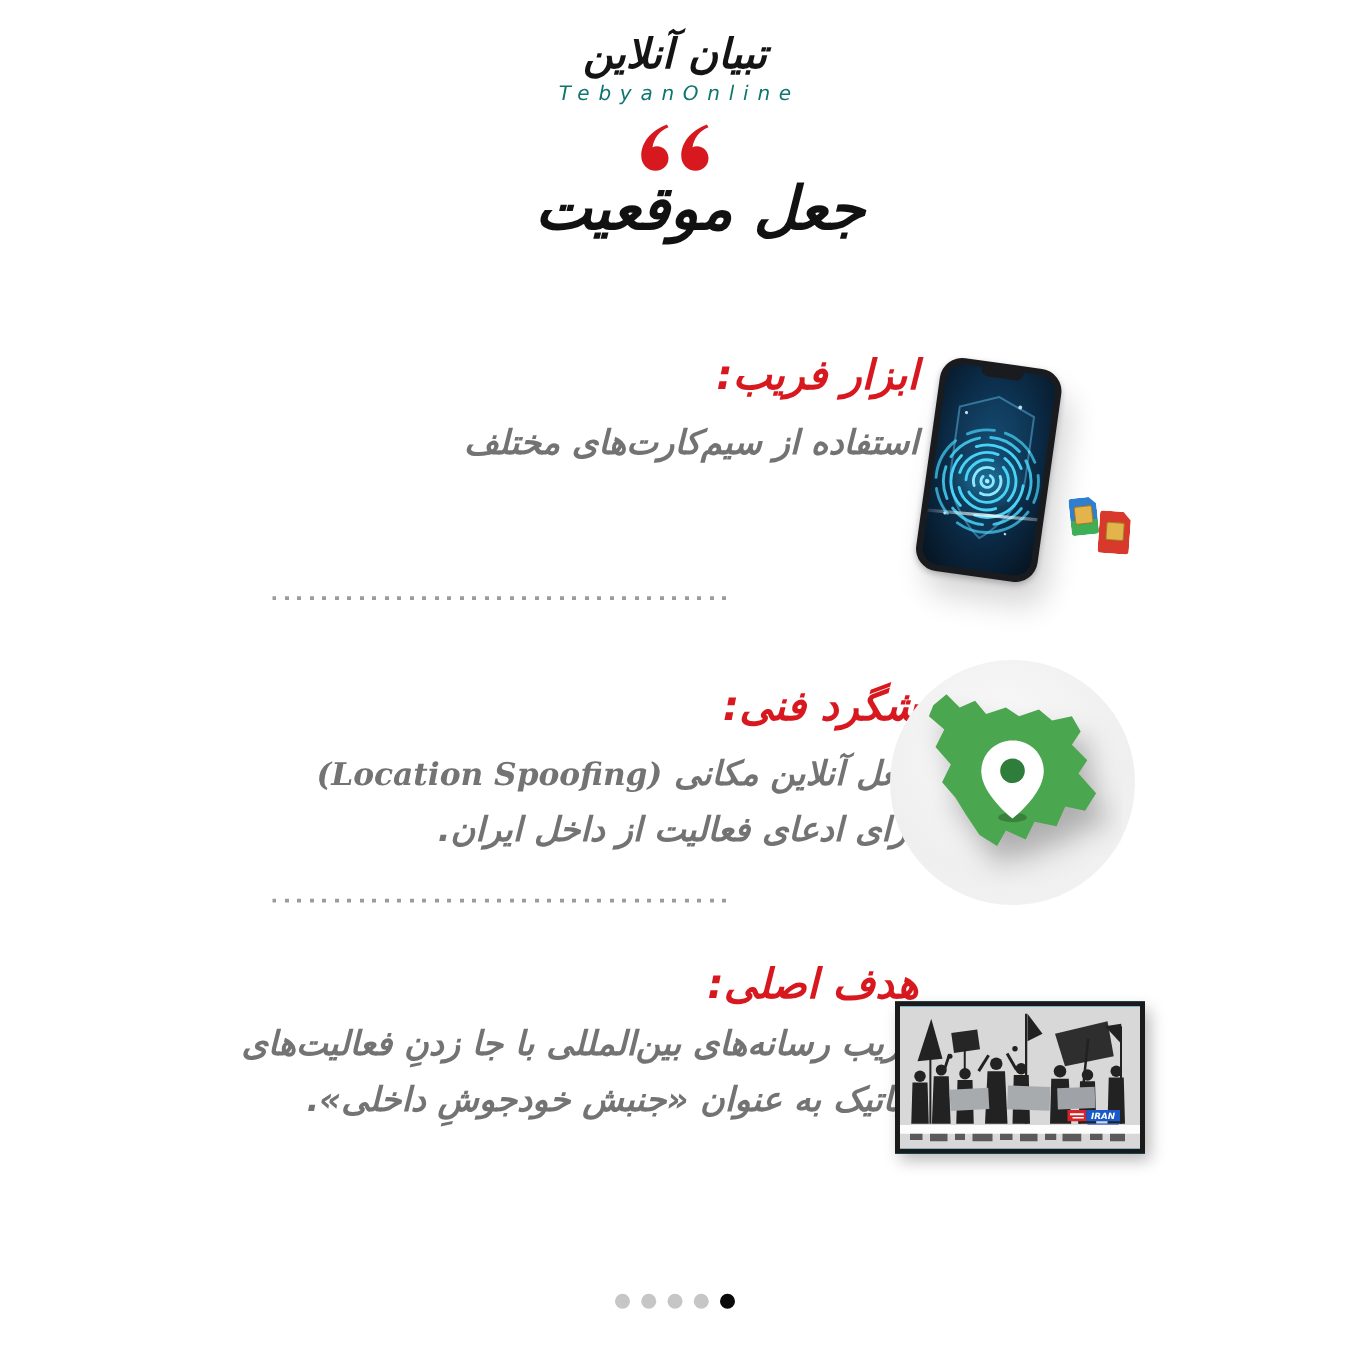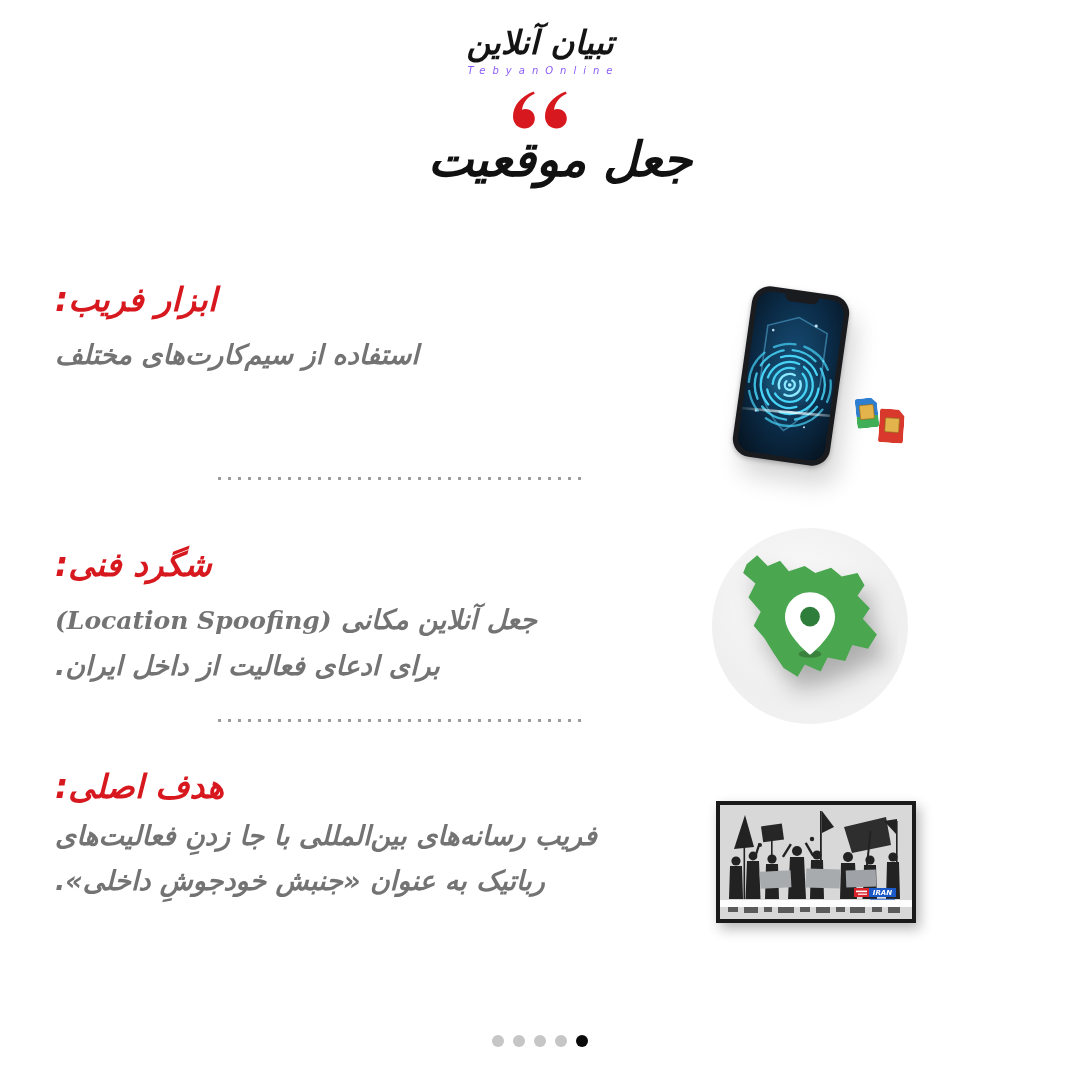--- a/index.html
+++ b/index.html
@@ -2,26 +2,26 @@
 <html><head>
 <meta charset="utf-8">
 <style>
   html,body{margin:0;padding:0;background:#ffffff;}
   body{font-family:"DejaVu Sans", sans-serif;}
   .canvas{position:relative;width:1080px;height:1080px;background:#ffffff;overflow:hidden;margin:0 auto;font-style:italic;}
 
   
   .header{position:absolute;top:24px;left:0;width:100%;text-align:center;}
   .logo-fa{font-size:33px;font-weight:700;color:#141414;line-height:1.15;}
-  .logo-en{font-size:10px;font-weight:500;letter-spacing:7px;padding-left:7px;color:#8b5cf6;margin-top:3px;}
+  .logo-en{font-size:16px;font-weight:500;letter-spacing:7px;padding-left:7px;color:#0f766e;margin-top:3px;}
   .quote-wrap{margin-top:14px;height:42px;}
   .title{font-size:48px;font-weight:700;color:#111111;margin:2px 0 0 0;line-height:1.05;padding-left:40px;}
 
   
-  .sec{position:absolute;left:55px;width:680px;text-align:left;}
+  .sec{position:absolute;left:55px;width:680px;text-align:right;}
   .sec1{top:280px;} .sec2{top:545px;} .sec3{top:767px;}
   .sec-heading{font-size:33px;font-weight:700;color:#d7191f;margin:0;line-height:1.2;}
   .sec-body{margin-top:12px;}
   .sec3 .sec-body{margin-top:6px;}
   .sec-line{font-size:27px;font-weight:700;color:#737373;margin:0;line-height:45px;white-space:nowrap;}
   .lat{font-family:"DejaVu Serif", serif;font-weight:700;font-size:25px;}
 
   
   .dots-sep{position:absolute;left:218px;width:368px;height:3px;
     background:repeating-linear-gradient(90deg,#9c9c9c 0,#9c9c9c 3px,transparent 3px,transparent 10px);}

